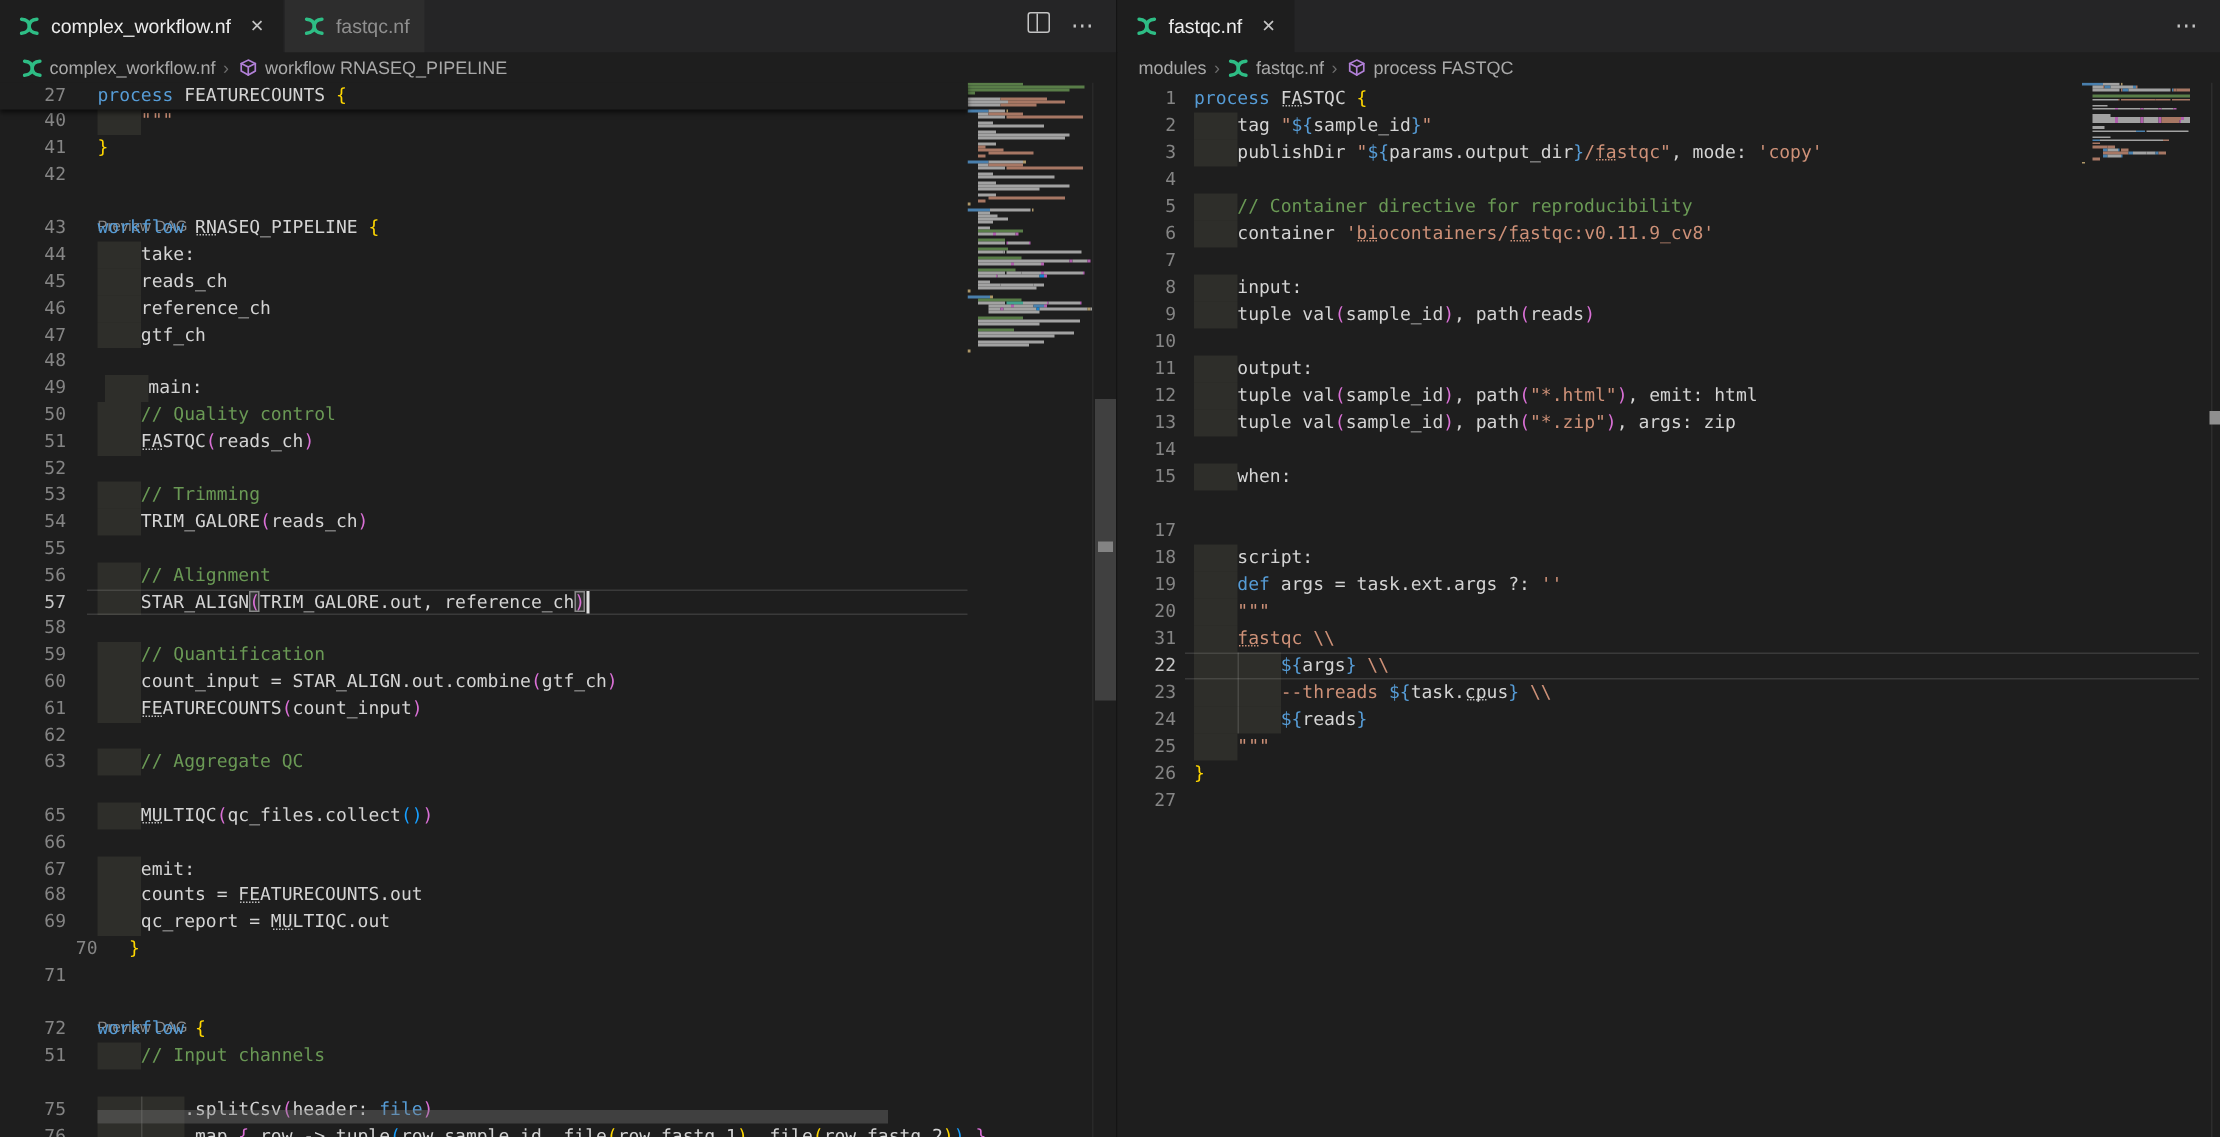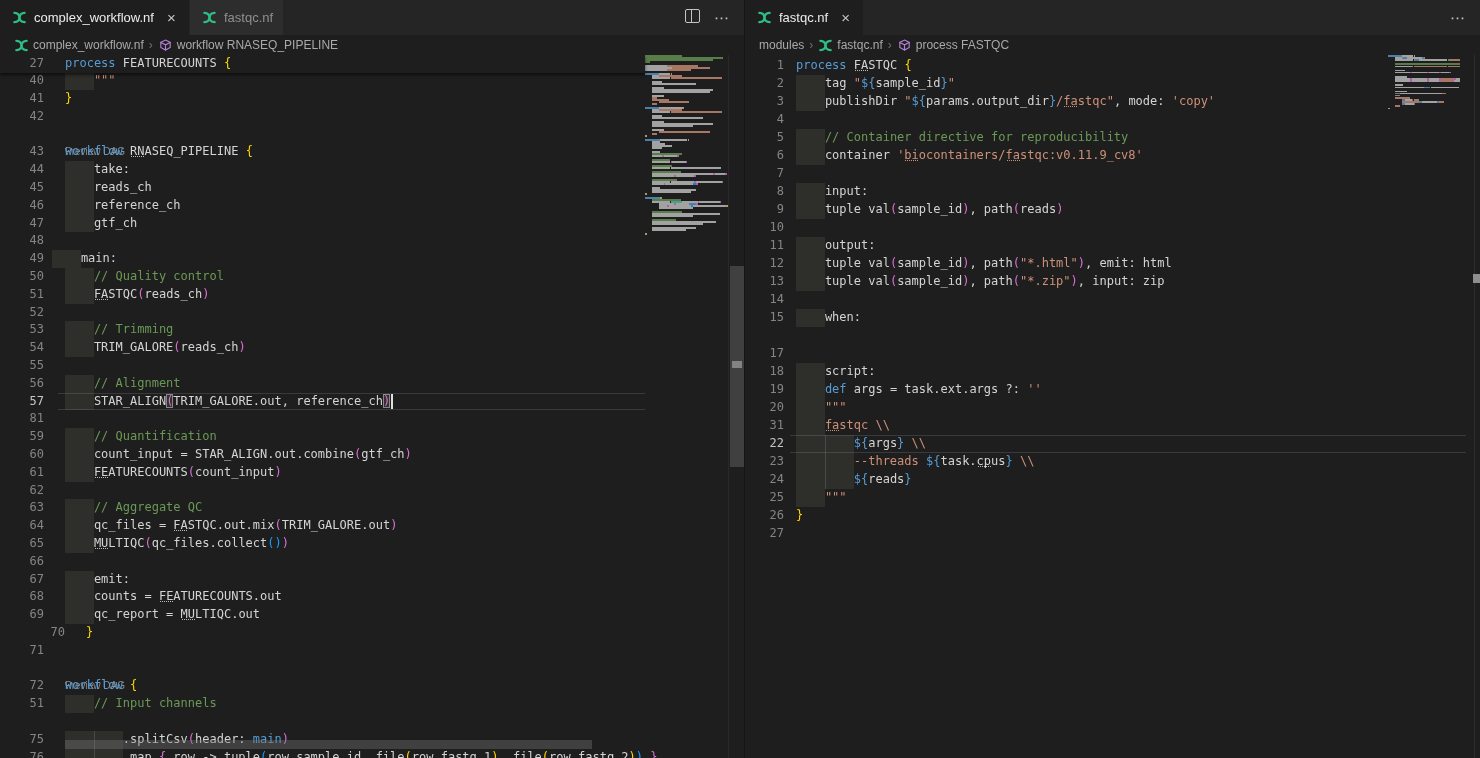--- a/index.html
+++ b/index.html
@@ -155,21 +155,21 @@
         <div class="code-row" style="top: 159.6px;">
           <span class="lnum" style="width: 44px;">47</span>
           <span class="line-content" style="left: 65px;"><span class="ib" style="width: 28.88px;"></span><span class="tk-t">gtf_ch</span></span>
         </div>
         <div class="code-row" style="top: 177.4px;">
           <span class="lnum" style="width: 44px;">48</span>
           <span class="line-content" style="left: 65px;"></span>
         </div>
         <div class="code-row" style="top: 195.2px;">
           <span class="lnum" style="width: 44px;">49</span>
-          <span class="line-content" style="left: 52px;"><span class="ib" style="width: 28.88px;"></span><span class="tk-t">main:</span></span>
+          <span class="line-content" style="left: 70px;"><span class="ib" style="width: 28.88px;"></span><span class="tk-t">main:</span></span>
         </div>
         <div class="code-row" style="top: 213px;">
           <span class="lnum" style="width: 44px;">50</span>
           <span class="line-content" style="left: 65px;"><span class="ib" style="width: 28.88px;"></span><span class="tk-c">// Quality control</span></span>
         </div>
         <div class="code-row" style="top: 230.8px;">
           <span class="lnum" style="width: 44px;">51</span>
           <span class="line-content" style="left: 65px;"><span class="ib" style="width: 28.88px;"></span><span class="tk-sq">FASTQC</span><span class="tk-p">(</span><span class="tk-t">reads_ch</span><span class="tk-p">)</span></span>
         </div>
         <div class="code-row" style="top: 248.6px;">
@@ -191,21 +191,21 @@
         <div class="code-row" style="top: 319.8px;">
           <span class="lnum" style="width: 44px;">56</span>
           <span class="line-content" style="left: 65px;"><span class="ib" style="width: 28.88px;"></span><span class="tk-c">// Alignment</span></span>
         </div>
         <div class="code-row cur" style="top: 337.6px;">
           <div class="band" style="left: 58px; width: 587px;"></div>
           <span class="lnum" style="width: 44px;">57</span>
           <span class="line-content" style="left: 65px;"><span class="ib" style="width: 28.88px;"></span><span class="tk-t">STAR_ALIGN</span><span class="tk-bm">(</span><span class="tk-t">TRIM_GALORE.out, reference_ch</span><span class="tk-bm">)</span><span class="caret"></span></span>
         </div>
         <div class="code-row" style="top: 355.4px;">
-          <span class="lnum" style="width: 44px;">81</span>
+          <span class="lnum" style="width: 44px;">58</span>
           <span class="line-content" style="left: 65px;"></span>
         </div>
         <div class="code-row" style="top: 373.2px;">
           <span class="lnum" style="width: 44px;">59</span>
           <span class="line-content" style="left: 65px;"><span class="ib" style="width: 28.88px;"></span><span class="tk-c">// Quantification</span></span>
         </div>
         <div class="code-row" style="top: 391px;">
           <span class="lnum" style="width: 44px;">60</span>
           <span class="line-content" style="left: 65px;"><span class="ib" style="width: 28.88px;"></span><span class="tk-t">count_input = STAR_ALIGN.out.combine</span><span class="tk-p">(</span><span class="tk-t">gtf_ch</span><span class="tk-p">)</span></span>
         </div>
@@ -214,24 +214,20 @@
           <span class="line-content" style="left: 65px;"><span class="ib" style="width: 28.88px;"></span><span class="tk-sq">FEATURECOUNTS</span><span class="tk-p">(</span><span class="tk-t">count_input</span><span class="tk-p">)</span></span>
         </div>
         <div class="code-row" style="top: 426.6px;">
           <span class="lnum" style="width: 44px;">62</span>
           <span class="line-content" style="left: 65px;"></span>
         </div>
         <div class="code-row" style="top: 444.4px;">
           <span class="lnum" style="width: 44px;">63</span>
           <span class="line-content" style="left: 65px;"><span class="ib" style="width: 28.88px;"></span><span class="tk-c">// Aggregate QC</span></span>
         </div>
-        <div class="code-row" style="top: 462.2px;">
-          <span class="lnum" style="width: 44px;">64</span>
-          <span class="line-content" style="left: 65px;"><span class="ib" style="width: 28.88px;"></span><span class="tk-t">qc_files = </span><span class="tk-sq">FASTQC</span><span class="tk-t">.out.mix</span><span class="tk-p">(</span><span class="tk-t">TRIM_GALORE.out</span><span class="tk-p">)</span></span>
-        </div>
         <div class="code-row" style="top: 480px;">
           <span class="lnum" style="width: 44px;">65</span>
           <span class="line-content" style="left: 65px;"><span class="ib" style="width: 28.88px;"></span><span class="tk-sq">MULTIQC</span><span class="tk-p">(</span><span class="tk-t">qc_files.collect</span><span class="tk-b">()</span><span class="tk-p">)</span></span>
         </div>
         <div class="code-row" style="top: 497.8px;">
           <span class="lnum" style="width: 44px;">66</span>
           <span class="line-content" style="left: 65px;"></span>
         </div>
         <div class="code-row" style="top: 515.6px;">
           <span class="lnum" style="width: 44px;">67</span>
@@ -259,21 +255,21 @@
         <div class="code-row" style="top: 622.4px;">
           <span class="lnum" style="width: 44px;">72</span>
           <span class="line-content" style="left: 65px;"><span class="tk-k">workflow </span><span class="tk-y">{</span></span>
         </div>
         <div class="code-row" style="top: 640.2px;">
           <span class="lnum" style="width: 44px;">51</span>
           <span class="line-content" style="left: 65px;"><span class="ib" style="width: 28.88px;"></span><span class="tk-c">// Input channels</span></span>
         </div>
         <div class="code-row" style="top: 675.8px;">
           <span class="lnum" style="width: 44px;">75</span>
-          <span class="line-content" style="left: 65px;"><span class="ib g" style="width: 57.76px;"></span><span class="tk-t">.splitCsv</span><span class="tk-p">(</span><span class="tk-t">header: </span><span class="tk-k">main</span><span class="tk-p">)</span></span>
+          <span class="line-content" style="left: 65px;"><span class="ib g" style="width: 57.76px;"></span><span class="tk-t">.splitCsv</span><span class="tk-p">(</span><span class="tk-t">header: </span><span class="tk-k">file</span><span class="tk-p">)</span></span>
         </div>
         <div class="code-row" style="top: 693.6px;">
           <span class="lnum" style="width: 44px;">76</span>
           <span class="line-content" style="left: 65px;"><span class="ib g" style="width: 57.76px;"></span><span class="tk-t">.map </span><span class="tk-p">{</span><span class="tk-t"> row -&gt; tuple</span><span class="tk-b">(</span><span class="tk-t">row.sample_id, file</span><span class="tk-y">(</span><span class="tk-t">row.fastq_1</span><span class="tk-y">)</span><span class="tk-t">, file</span><span class="tk-y">(</span><span class="tk-t">row.fastq_2</span><span class="tk-y">)</span><span class="tk-b">)</span><span class="tk-t"> </span><span class="tk-p">}</span></span>
         </div>
       </div>
     <div class="sticky" id="sticky-left" style="width:645px;">
         <div class="code-row" style="top: 0px;">
           <span class="lnum" style="width: 44px;">27</span>
           <span class="line-content" style="left: 65px;"><span class="tk-k">process </span><span class="tk-t">FEATURECOUNTS </span><span class="tk-y">{</span></span>
@@ -635,21 +631,21 @@
         <div class="code-row" style="top: 182px;">
           <span class="lnum" style="width: 39px;">11</span>
           <span class="line-content" style="left: 51px;"><span class="ib" style="width: 28.88px;"></span><span class="tk-t">output:</span></span>
         </div>
         <div class="code-row" style="top: 200px;">
           <span class="lnum" style="width: 39px;">12</span>
           <span class="line-content" style="left: 51px;"><span class="ib" style="width: 28.88px;"></span><span class="tk-t">tuple val</span><span class="tk-p">(</span><span class="tk-t">sample_id</span><span class="tk-p">)</span><span class="tk-t">, path</span><span class="tk-p">(</span><span class="tk-s">"*.html"</span><span class="tk-p">)</span><span class="tk-t">, emit: html</span></span>
         </div>
         <div class="code-row" style="top: 218px;">
           <span class="lnum" style="width: 39px;">13</span>
-          <span class="line-content" style="left: 51px;"><span class="ib" style="width: 28.88px;"></span><span class="tk-t">tuple val</span><span class="tk-p">(</span><span class="tk-t">sample_id</span><span class="tk-p">)</span><span class="tk-t">, path</span><span class="tk-p">(</span><span class="tk-s">"*.zip"</span><span class="tk-p">)</span><span class="tk-t">, input: zip</span></span>
+          <span class="line-content" style="left: 51px;"><span class="ib" style="width: 28.88px;"></span><span class="tk-t">tuple val</span><span class="tk-p">(</span><span class="tk-t">sample_id</span><span class="tk-p">)</span><span class="tk-t">, path</span><span class="tk-p">(</span><span class="tk-s">"*.zip"</span><span class="tk-p">)</span><span class="tk-t">, args: zip</span></span>
         </div>
         <div class="code-row" style="top: 236px;">
           <span class="lnum" style="width: 39px;">14</span>
           <span class="line-content" style="left: 51px;"></span>
         </div>
         <div class="code-row" style="top: 254px;">
           <span class="lnum" style="width: 39px;">15</span>
           <span class="line-content" style="left: 51px;"><span class="ib" style="width: 28.88px;"></span><span class="tk-t">when:</span></span>
         </div>
         <div class="code-row" style="top: 290px;">

